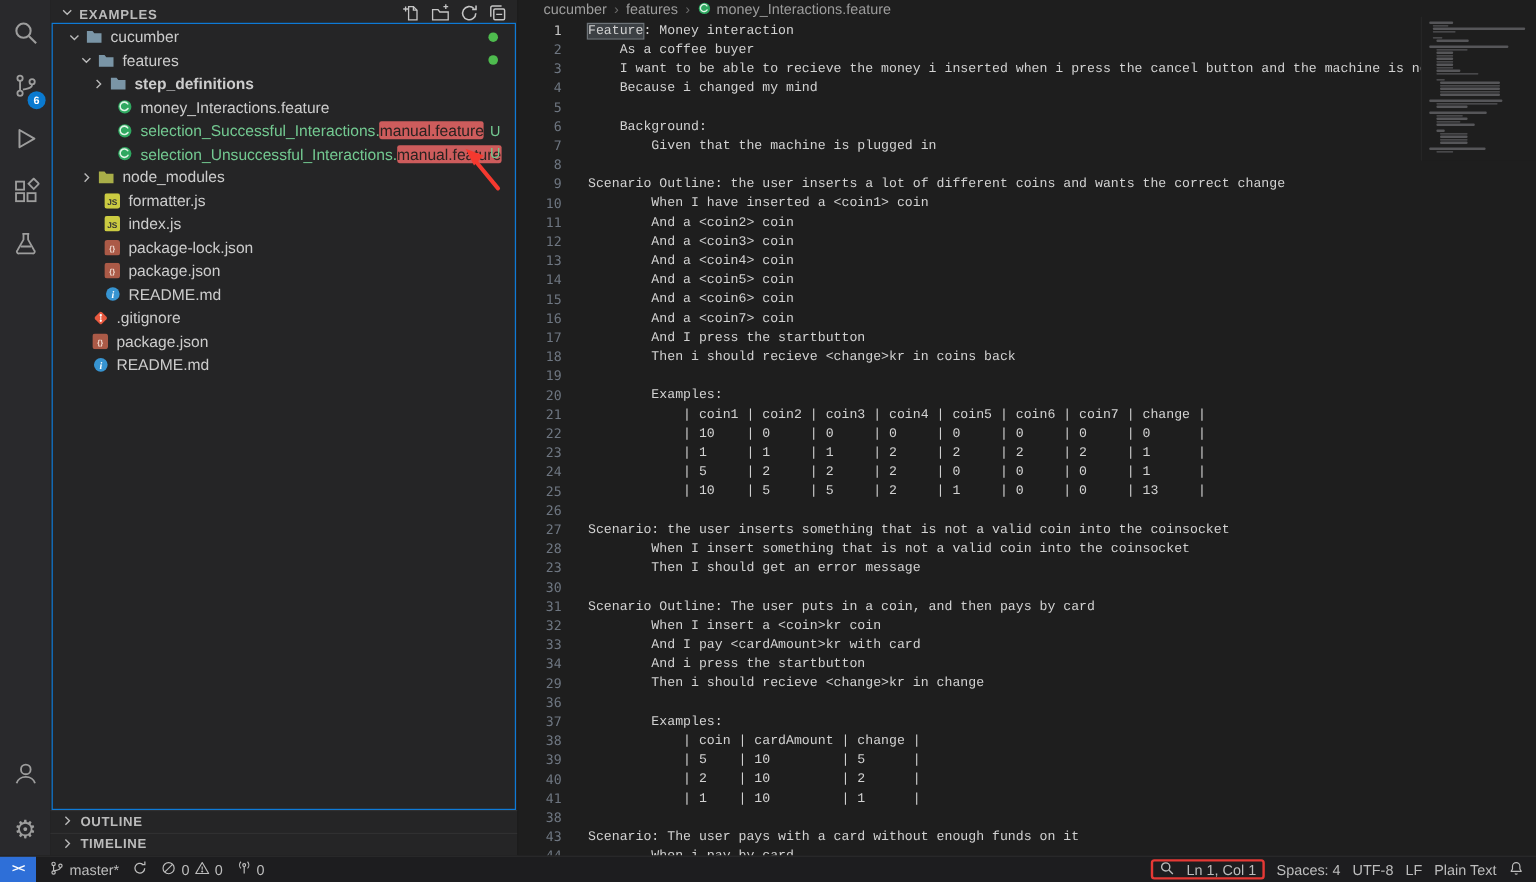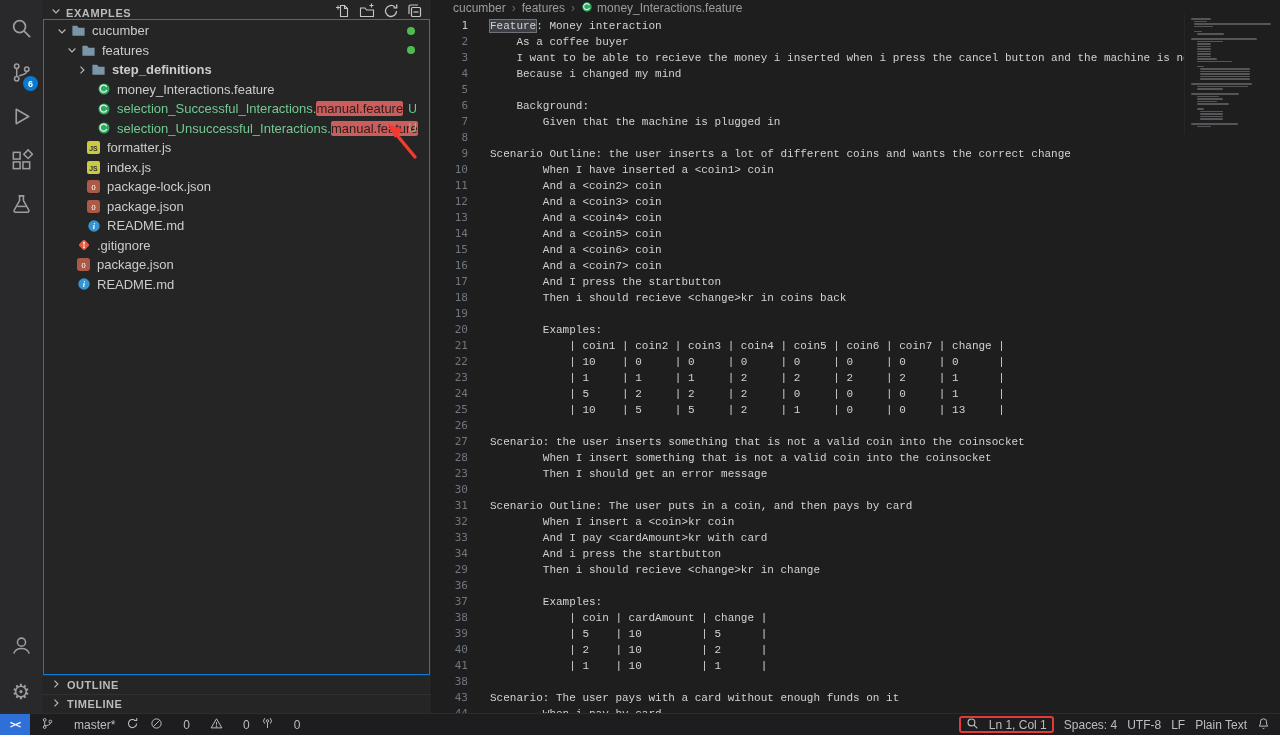--- a/index.html
+++ b/index.html
@@ -55,21 +55,21 @@
   .word-box{background:rgba(118,130,140,.35);outline:1px solid rgba(175,185,195,.55)}
   .minimap{position:absolute;top:14px;right:0;width:96px;height:120px;background:#1e1e1e;
            padding:4px 2px 0 6px;border-left:1px solid rgba(255,255,255,.04)}
   .mm-line{height:1.5px;margin-bottom:1px;background:#85858a;opacity:.55;border-radius:1px}
 
   
   .status-bar{position:absolute;left:0;right:0;bottom:0;height:22px;background:#1d1d1f;
               border-top:1px solid #2c2c2c;display:flex;align-items:center;font-size:12px;color:#bdbdbd}
   .sb-left{display:flex;align-items:center;gap:11px;height:100%}
   .sb-right{margin-left:auto;display:flex;align-items:center;gap:10px;padding-right:10px}
-  .sb-item{display:flex;align-items:center;gap:20px;cursor:pointer;white-space:nowrap}
+  .sb-item{display:flex;align-items:center;gap:4px;cursor:pointer;white-space:nowrap}
   .sb-remote{width:30px;height:100%;background:#2e6fd8;color:#fff;display:flex;align-items:center;
              justify-content:center;cursor:pointer}
   .remote-text{font-family:"DejaVu Sans Mono",monospace;font-size:10px;font-weight:bold;letter-spacing:-1px}
   .anno-box{display:flex;align-items:center;gap:10px;border:2px solid #e53935;border-radius:3px;
             padding:0 5px;height:17px}
 
   
   .arrow-anno{position:absolute;left:384px;top:122px;z-index:60;pointer-events:none}
 </style>
 </head>
@@ -179,20 +179,25 @@
               <path d="M10.8 5.2A4 4 0 1 0 11 9.6" fill="none" stroke="#dff5e6" stroke-width="1.5" stroke-linecap="round"></path>
             </svg></span><span class="tree-label">money_Interactions.feature</span></div>
         <div class="tree-row" style="padding-left: 30px;"><span class="file-pad"></span><span class="fi"><svg width="14" height="14" viewBox="0 0 16 16">
               <circle cx="8" cy="8" r="6.3" fill="#2fa860"></circle>
               <path d="M10.8 5.2A4 4 0 1 0 11 9.6" fill="none" stroke="#dff5e6" stroke-width="1.5" stroke-linecap="round"></path>
             </svg></span><span class="tree-label green-label">selection_Successful_Interactions.</span><span class="red-hl">manual.feature</span><span class="badge-u">U</span></div>
         <div class="tree-row" style="padding-left: 30px;"><span class="file-pad"></span><span class="fi"><svg width="14" height="14" viewBox="0 0 16 16">
               <circle cx="8" cy="8" r="6.3" fill="#2fa860"></circle>
               <path d="M10.8 5.2A4 4 0 1 0 11 9.6" fill="none" stroke="#dff5e6" stroke-width="1.5" stroke-linecap="round"></path>
             </svg></span><span class="tree-label green-label">selection_Unsuccessful_Interactions.</span><span class="red-hl">manual.feature</span><span class="badge-u">U</span></div>
+        <div class="tree-row" style="padding-left: 20px;"><span class="twisty"><svg width="12" height="12" viewBox="0 0 16 16">
+              <path d="M6 3.5L10.5 8 6 12.5" fill="none" stroke="#bbb" stroke-width="1.5"></path>
+            </svg></span><span class="fi"><svg width="15" height="15" vi="" ewbox="0 0 16 16" viewBox="0 0 16 16">
+              <path d="M1.5 3h5l1.6 2h6.4v8.5h-13z" fill="#a9ae48"></path>
+            </svg></span><span class="tree-label">node_modules</span></div>
         <div class="tree-row" style="padding-left: 20px;"><span class="file-pad"></span><span class="fi"><svg width="13" height="13" viewBox="0 0 16 16">
               <rect width="16" height="16" rx="2.5" fill="#cbcb41"></rect>
               <text x="8" y="12" text-anchor="middle" font-size="8.5" font-weight="bold" fill="#333" font-family="sans-serif">JS</text>
             </svg></span><span class="tree-label">formatter.js</span></div>
         <div class="tree-row" style="padding-left: 20px;"><span class="file-pad"></span><span class="fi"><svg width="13" height="13" viewBox="0 0 16 16">
               <rect width="16" height="16" rx="2.5" fill="#cbcb41"></rect>
               <text x="8" y="12" text-anchor="middle" font-size="8.5" font-weight="bold" fill="#333" font-family="sans-serif">JS</text>
             </svg></span><span class="tree-label">index.js</span></div>
         <div class="tree-row" style="padding-left: 20px;"><span class="file-pad"></span><span class="fi"><svg width="13" height="13" viewBox="0 0 16 16">
               <rect width="16" height="16" rx="3" fill="#ab5a47"></rect>

